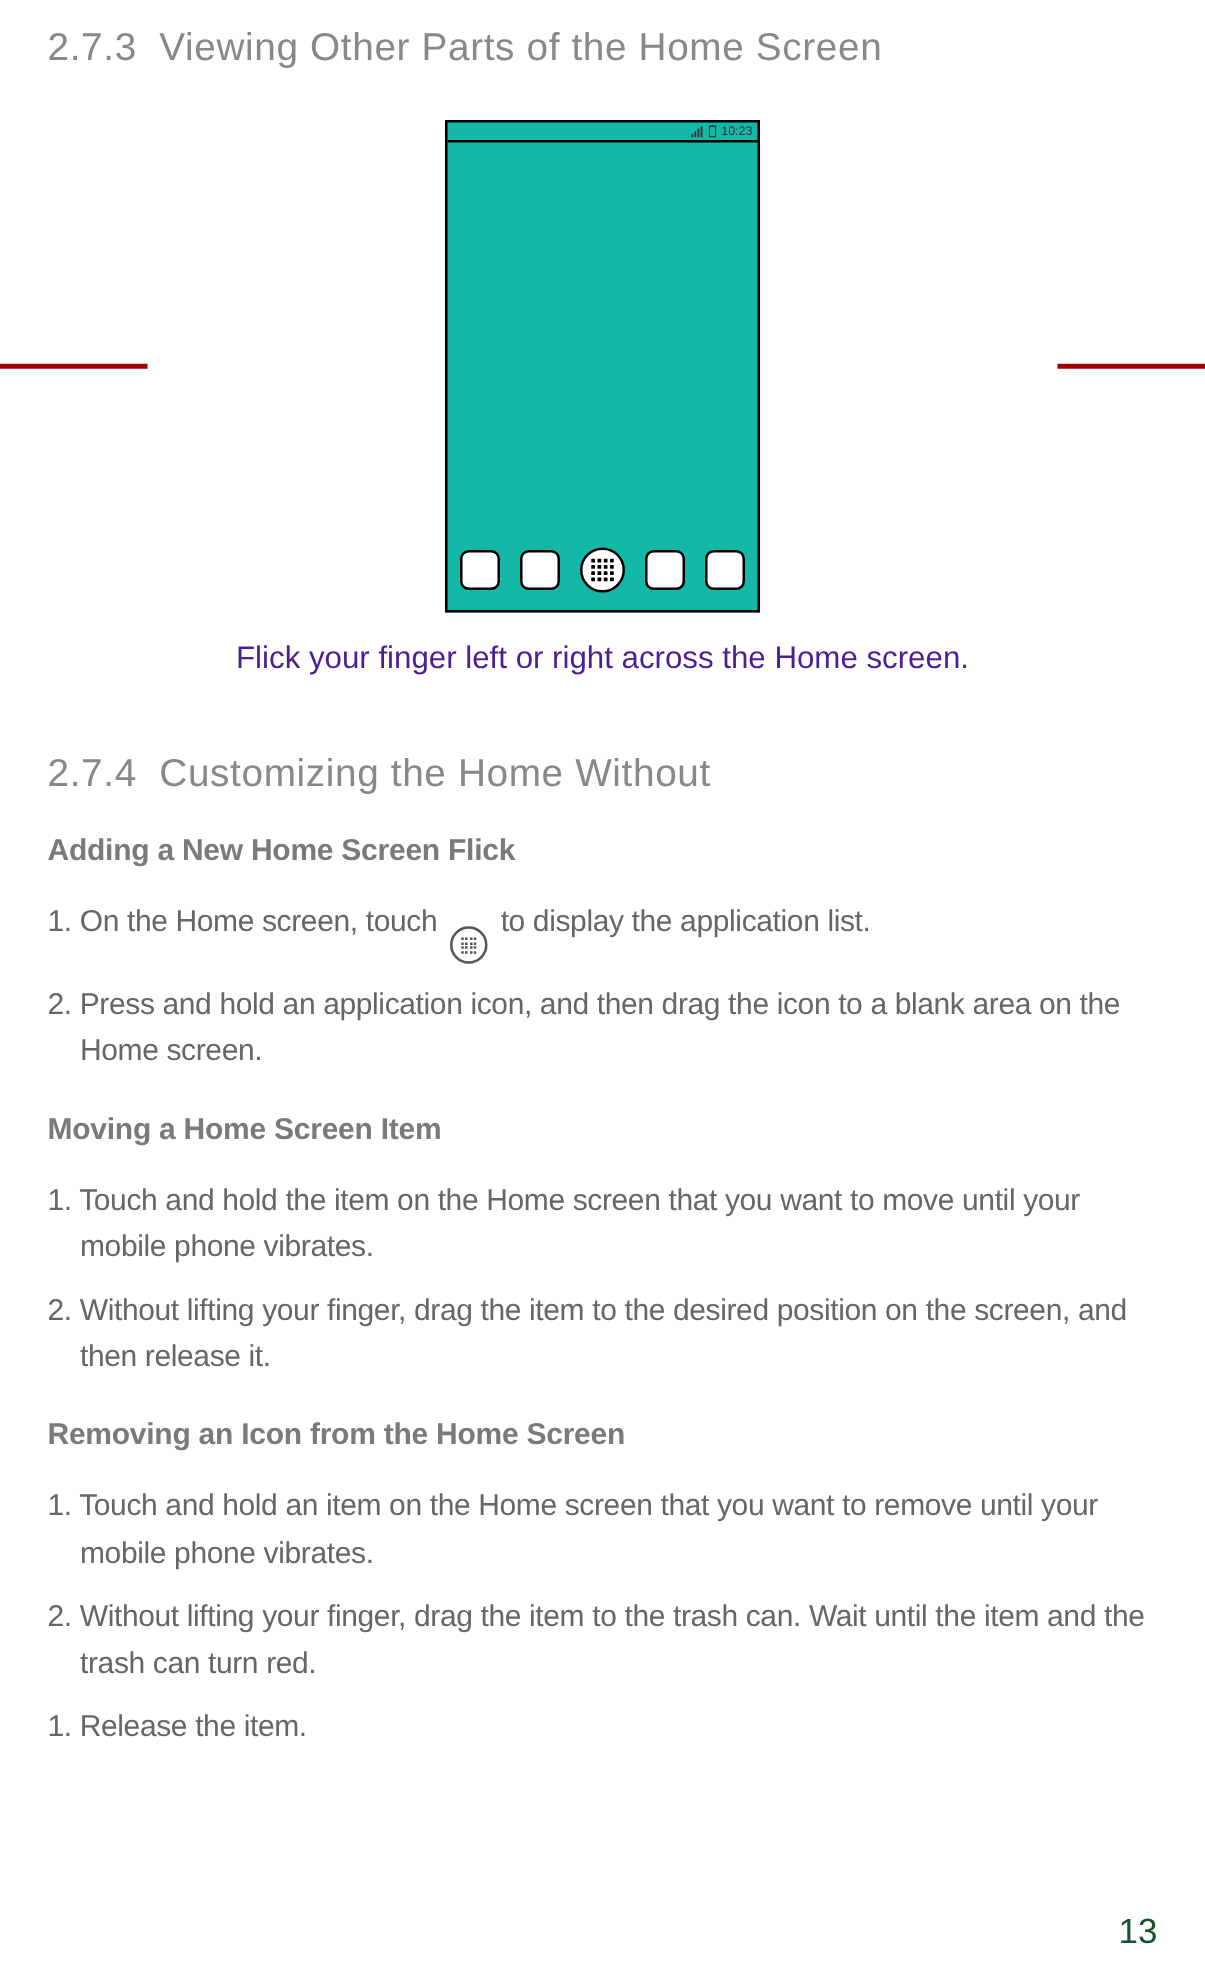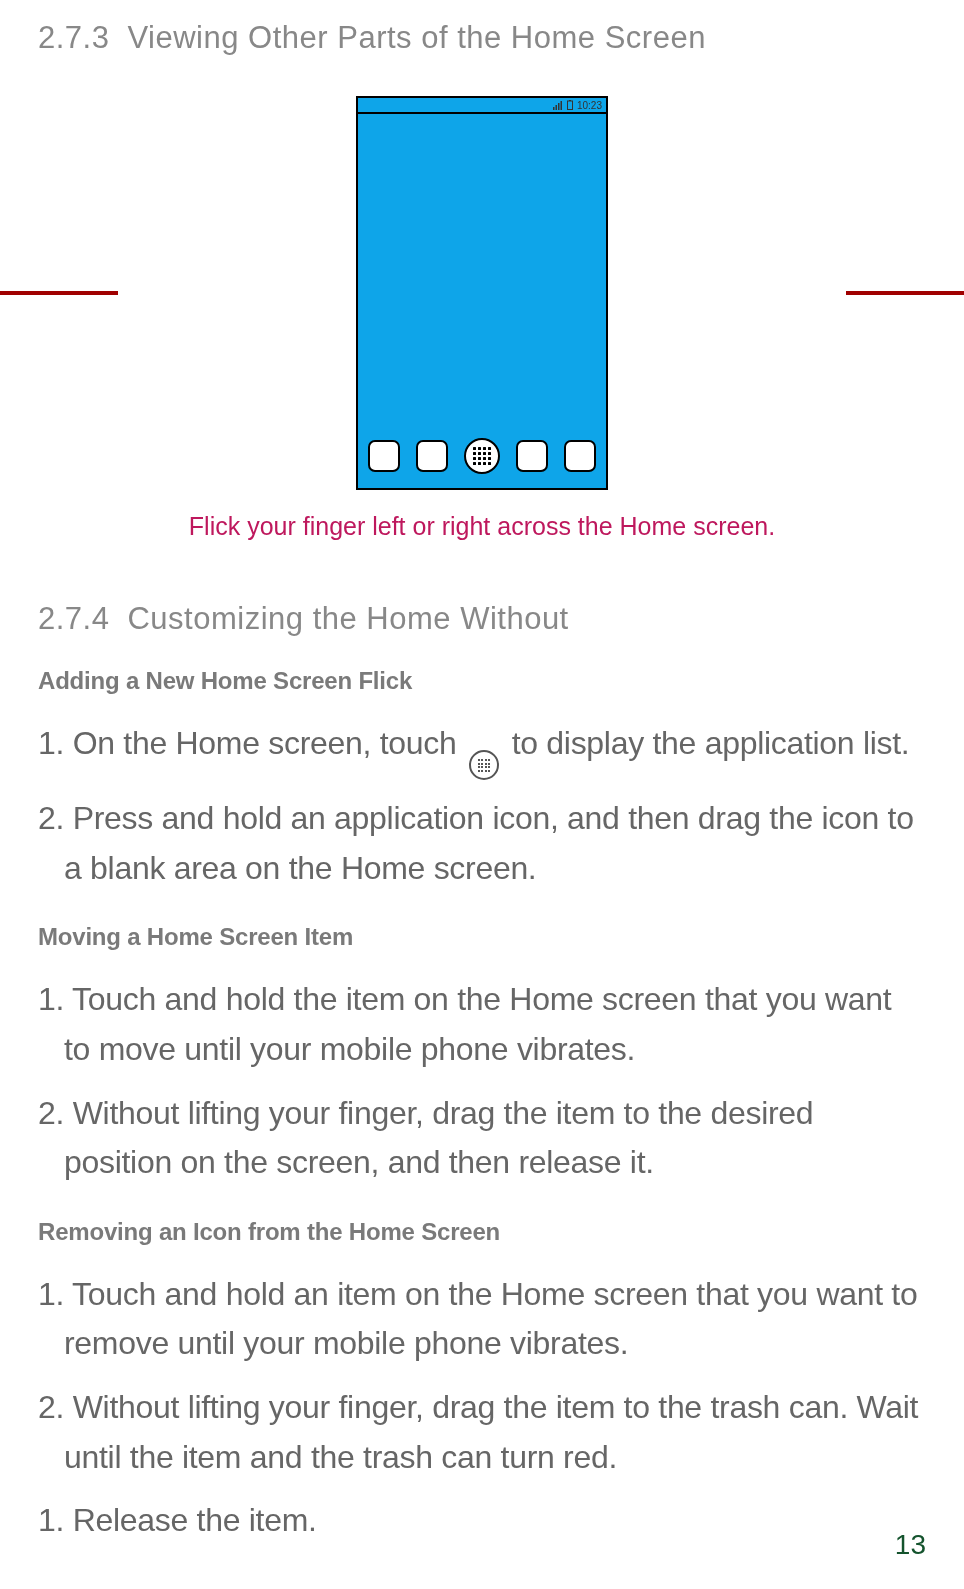--- a/index.html
+++ b/index.html
@@ -26,21 +26,21 @@
       justify-content: center;
       margin-bottom: 22px;
       position: relative;
     }
     .phone {
       width: 252px;
       height: 394px;
       border: 2px solid #000;
       border-radius: 0;
       position: relative;
-      background: #0ea5e9;
+      background: #14b8a6;
     }
     .statusbar {
       height: 16px;
       border-bottom: 2px solid #000;
       display: flex;
       justify-content: flex-end;
       align-items: center;
       padding: 0 4px;
       gap: 4px;
       font-size: 10px;
@@ -93,33 +93,33 @@
       align-items: center;
     }
     .arrow-left { right: 100%; margin-right: -80px; flex-direction: row; }
     .arrow-right { left: 100%; margin-left: -80px; flex-direction: row-reverse; }
     .arrow-line {
       width: 140px; height: 4px; background: #a00000;
     }
     .caption {
       text-align: center;
       font-size: 25px;
-      color: #be185d;
+      color: #4c1d95;
       margin-bottom: 60px;
     }
     .sub-heading {
       font-size: 24px;
       font-weight: 700;
       color: #7a7a7a;
       margin-top: 30px;
       margin-bottom: 24px;
       letter-spacing: -0.2px;
     }
     .step {
-      font-size: 32px;
+      font-size: 24px;
       color: #666;
       line-height: 1.55;
       margin-bottom: 14px;
       letter-spacing: -0.3px;
     }
     .inline-icon {
       display: inline-flex;
       width: 30px; height: 30px;
       border: 2px solid #555;
       border-radius: 50%;

